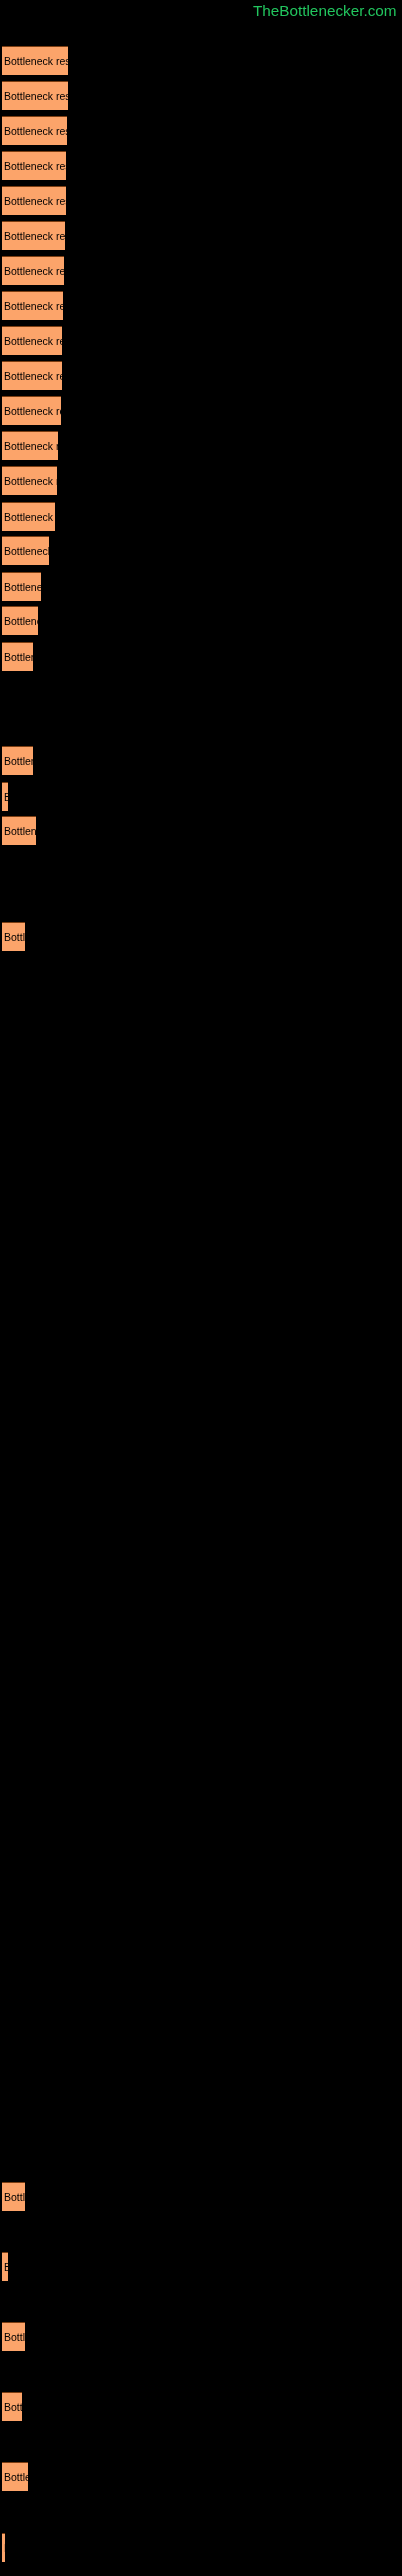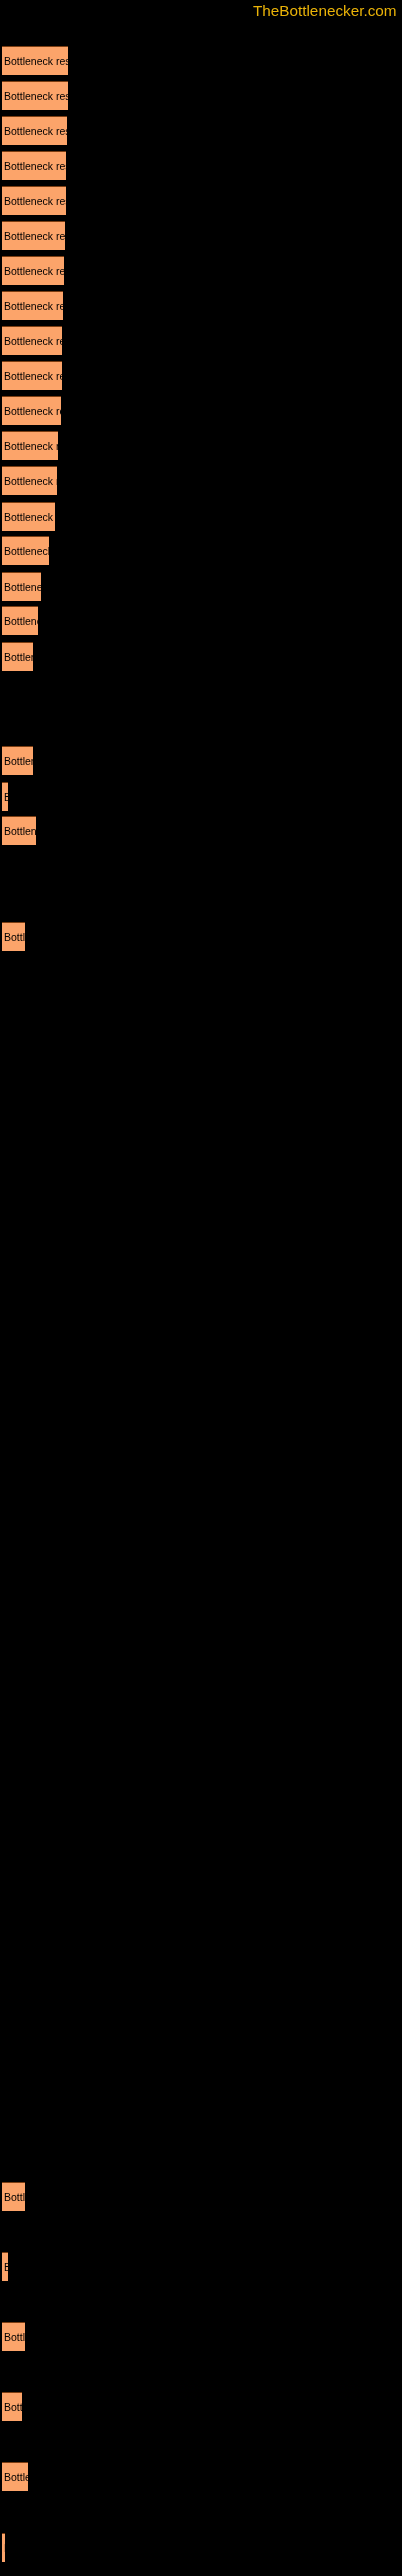--- a/index.html
+++ b/index.html
@@ -20,21 +20,21 @@
     width: 403px;
     height: 2576px;
     background: #000000;
   }
   .watermark {
     position: absolute;
     right: 6.4px;
     top: 1.6px;
     font-family: "Liberation Sans", sans-serif;
     font-size: 15.3px;
-    color: #eab308;
+    color: #22c55e;
     letter-spacing: 0px;
     white-space: nowrap;
     user-select: none;
   }
   .plot {
     position: absolute;
     left: 0;
     top: 0;
     width: 403px;
     height: 2576px;

